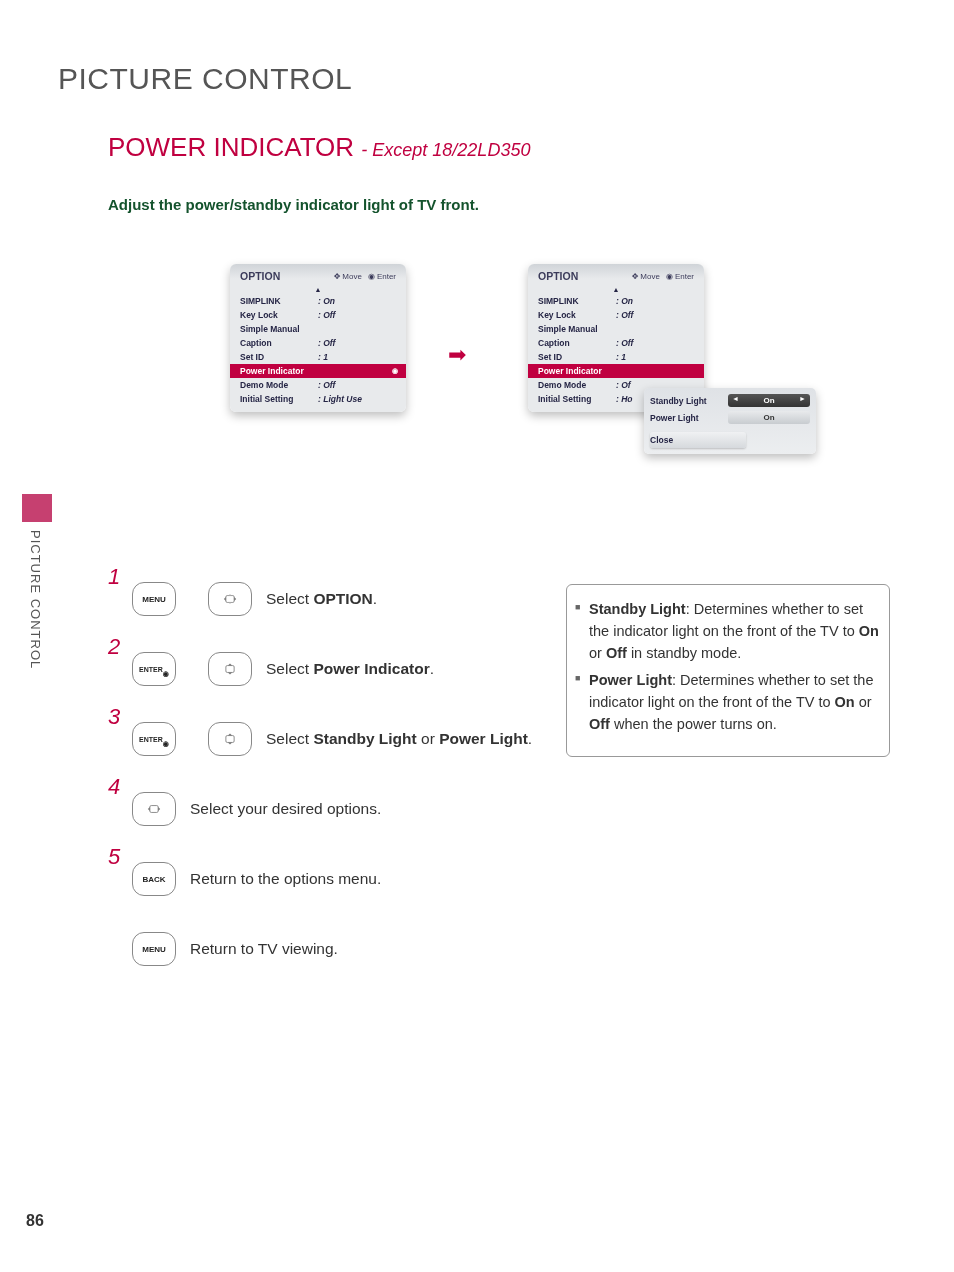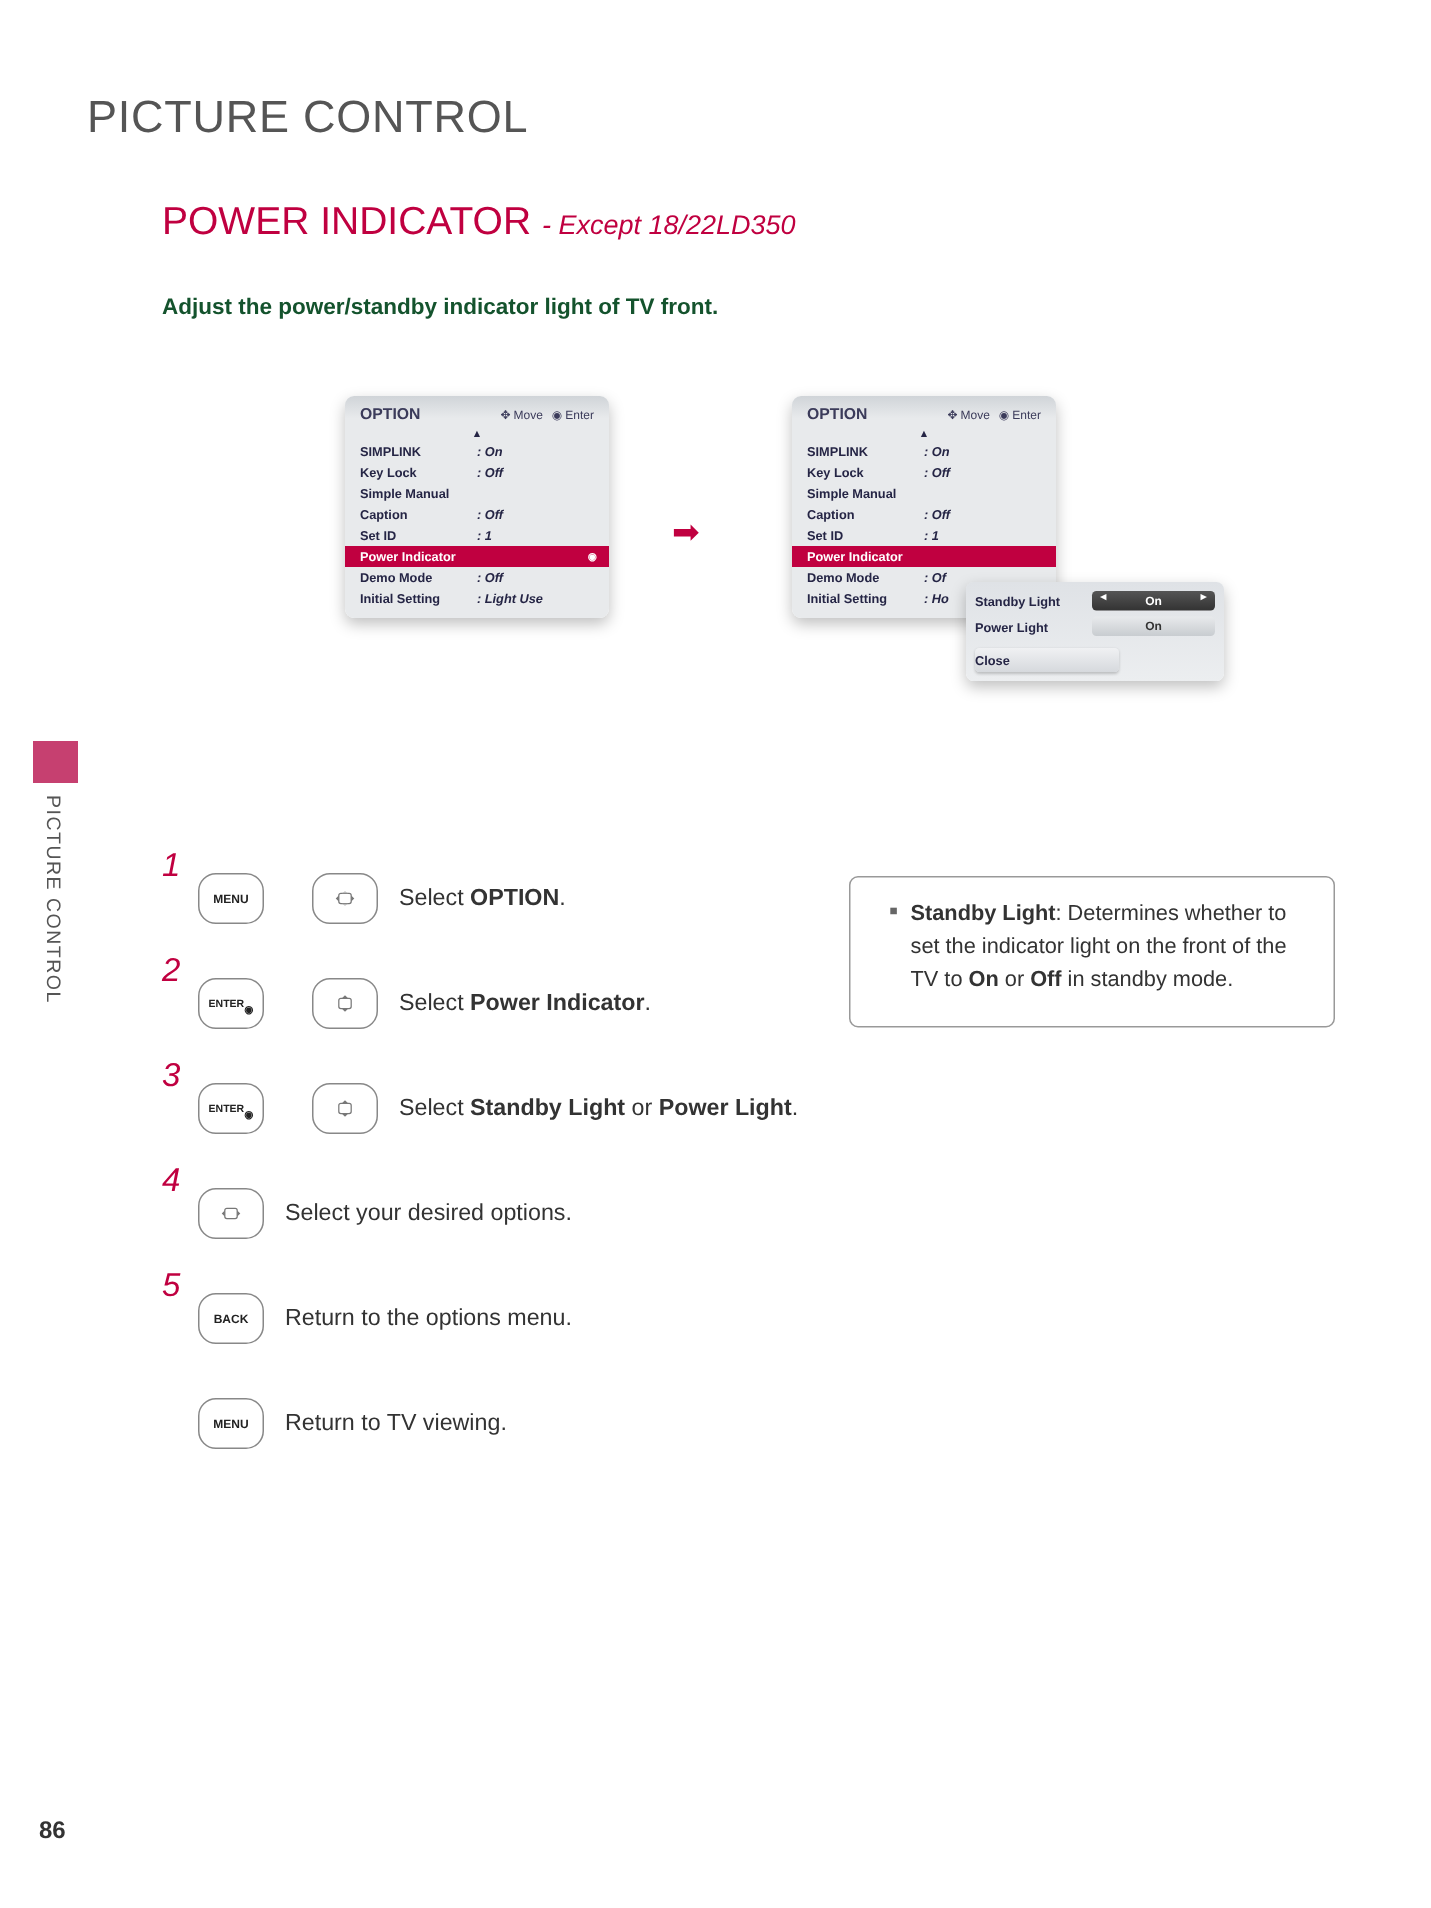--- a/index.html
+++ b/index.html
@@ -242,21 +242,21 @@
   .bold { font-weight: 700; }
 
   
   .info-box {
     position: absolute;
     top: 584px;
     left: 566px;
     width: 324px;
     border: 1px solid #999;
     border-radius: 6px;
-    padding: 14px 26px;
+    padding: 14px 8px;
     font-size: 14.5px;
     line-height: 1.5;
     color: #333;
   }
   .info-box ul { list-style: none; }
   .info-box li { position: relative; padding-left: 14px; margin-bottom: 6px; }
   .info-box li::before {
     content: "■";
     position: absolute;
     left: 0;
@@ -478,16 +478,19 @@
     <span class="step-text">Return to TV viewing.</span>
   </div>
 
 </div>
 
 <div class="info-box">
   <ul>
     <li>
       <span class="bold-term">Standby Light</span><span>: Determines whether to set the indicator light on the front of the TV to </span><span class="bold-term">On</span><span> or </span><span class="bold-term">Off</span><span> in standby mode.</span>
     </li>
+    <li>
+      <span class="bold-term">Power Light</span><span>: Determines whether to set the indicator light on the front of the TV to </span><span class="bold-term">On</span><span> or </span><span class="bold-term">Off</span><span> when the power turns on.</span>
+    </li>
   </ul>
 </div>
 
 <div class="page-num">86</div>
 
 </body></html>

